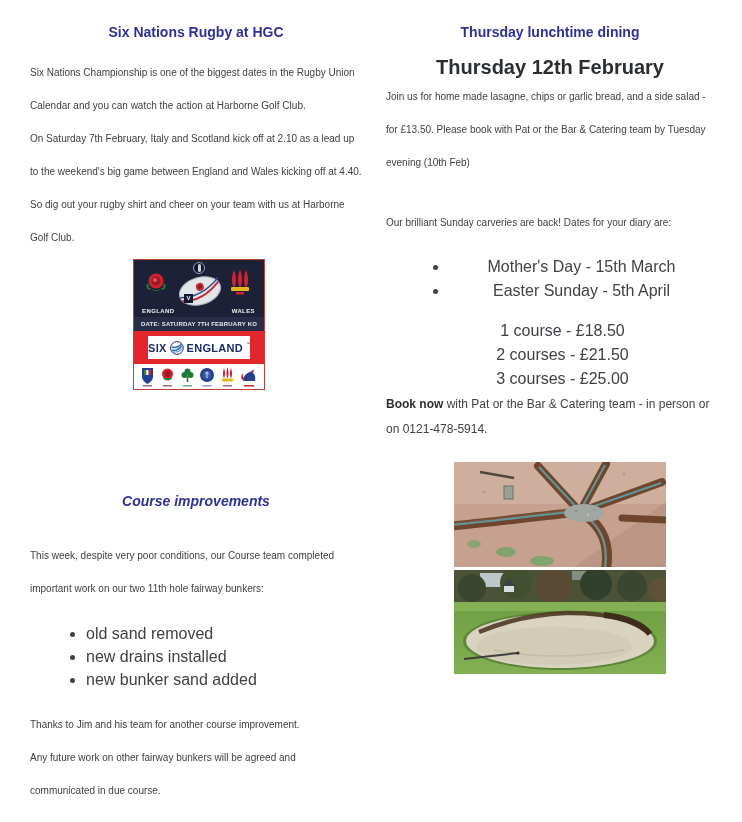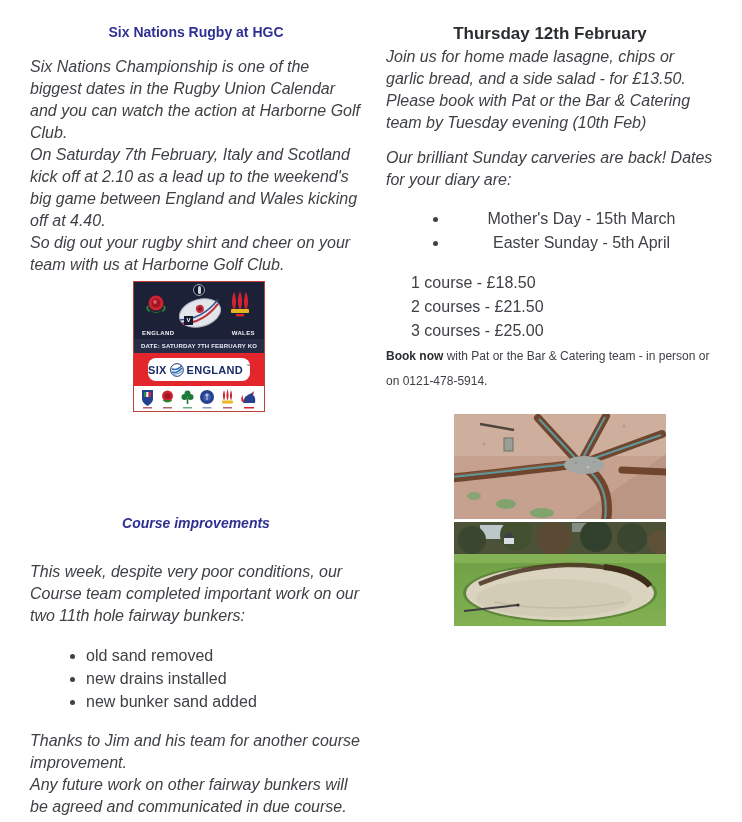--- a/index.html
+++ b/index.html
@@ -9,28 +9,28 @@
     -webkit-font-smoothing:antialiased;
   }
   .page{display:flex;width:742px;}
   .col{box-sizing:border-box;}
   .col-left{width:371px;padding:10px 9px 0 30px;}
   .col-right{width:371px;padding:10px 28px 0 15px;}
   .section-title{
     font-size:14px;line-height:24px;font-weight:bold;color:#2e3192;
     text-align:center;margin:10px;
   }
-  .body-text{font-size:16px;line-height:22px;font-style:italic;}
+  .body-text{font-size:10px;line-height:33px;}
   .para-block{margin-top:12px;}
-  .subtitle{font-size:17px;line-height:21px;font-weight:bold;color:#2b2e31;text-align:center;margin-top:13px;}
+  .subtitle{font-size:20px;line-height:21px;font-weight:bold;color:#2b2e31;text-align:center;margin-top:13px;}
   ul.bullets{margin:17px 0 17px 0;padding:0 0 0 56px;}
   .col-right ul.bullets{padding-left:63px;margin:16px 0 0 0;}
   ul.bullets li{font-size:16px;line-height:23px;}
   .col-right ul.bullets li{line-height:24px;text-align:center;}
-  .prices{margin-top:16px;text-align:left;padding-left:25px;}
+  .prices{margin-top:16px;text-align:center;padding-left:25px;}
   .prices div{font-size:16px;line-height:24px;}
   .book-line{font-size:12px;line-height:25px;margin-top:1px;}
   .book-line b{color:#2b2e31;}
 
   
   .promo{
     width:132px;height:131px;margin:5px 0 0 103px;
     border:1px solid #c04038;box-sizing:border-box;
     display:flex;flex-direction:column;overflow:hidden;
   }
@@ -42,33 +42,33 @@
   .promo-ball{position:absolute;left:40px;top:9px;}
   .promo-feathers{position:absolute;right:12px;top:9px;}
   .promo-vbox{position:absolute;left:50px;top:34px;width:9px;height:9px;background:#141a30;
     color:#fff;font-size:6px;font-weight:bold;text-align:center;line-height:9px;}
   .promo-team{position:absolute;bottom:3px;font-size:6px;font-weight:bold;color:#f2f3f5;letter-spacing:0.4px;}
   .promo-team.eng{left:8px;}
   .promo-team.wal{right:9px;}
   .promo-date{height:14px;background:#272c47;color:#e9eaef;font-size:6px;font-weight:bold;
     text-align:center;line-height:14px;letter-spacing:0.2px;flex:none;}
   .promo-red{height:33px;background:#e2262b;display:flex;align-items:center;justify-content:center;flex:none;}
-  .promo-logoBox{width:102px;height:23px;background:#ffffff;border-radius:8px;
+  .promo-logoBox{width:102px;height:23px;background:#ffffff;border-radius:0;
     display:flex;align-items:center;justify-content:center;gap:3px;}
   .promo-logoBox .word{font-size:11px;font-weight:bold;color:#1b2b68;letter-spacing:0.3px;}
   .promo-logoBox .tm{font-size:4px;color:#1b2b68;align-self:flex-start;margin-top:5px;}
   .promo-strip{flex:1;background:#ffffff;display:flex;align-items:center;justify-content:space-around;padding:0 4px;}
 
   
   .course-head{margin-top:99px;font-style:italic;}
   .course-intro{margin-top:26px;}
 
   
   .carveries-head{margin-top:44px;}
-  .carveries-intro{margin-top:13px;}
+  .carveries-intro{margin-top:27px;}
   .thursday-body{margin-top:2px;}
 
   
   .photos{margin:20px 0 0 68px;width:212px;}
   .photos svg{display:block;}
   .photo-gap{height:3px;}
 </style>
 </head>
 <body>
 
@@ -183,20 +183,21 @@
 
     <div class="body-text">
       <div>Thanks to Jim and his team for another course improvement.</div>
       <div>Any future work on other fairway bunkers will be agreed and communicated in due course.</div>
     </div>
 
   </div>
 
   <div class="col col-right">
 
+    <h1 class="section-title">Thursday lunchtime dining</h1>
 
     <div class="subtitle">Thursday 12th February</div>
 
     <div class="body-text thursday-body">Join us for home made lasagne, chips or garlic bread, and a side salad - for £13.50. Please book with Pat or the Bar &amp; Catering team by Tuesday evening (10th Feb)</div>
 
 
     <div class="body-text carveries-intro">Our brilliant Sunday carveries are back! Dates for your diary are:</div>
 
     <ul class="bullets">
       <li>Mother's Day - 15th March</li>

